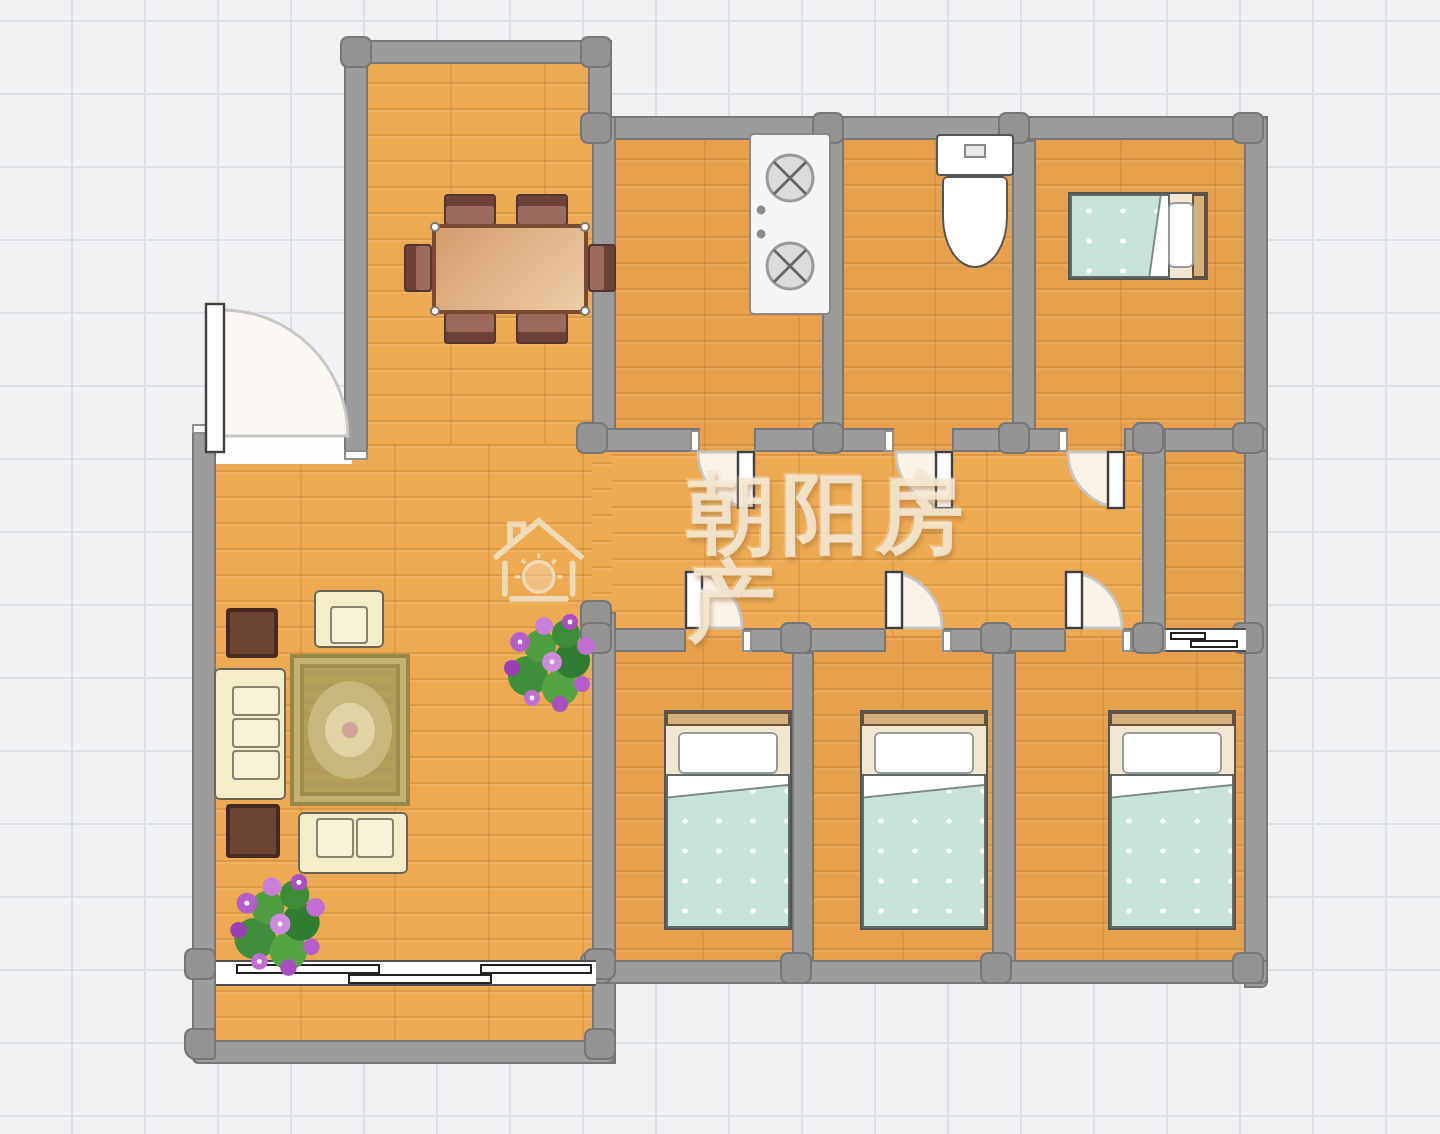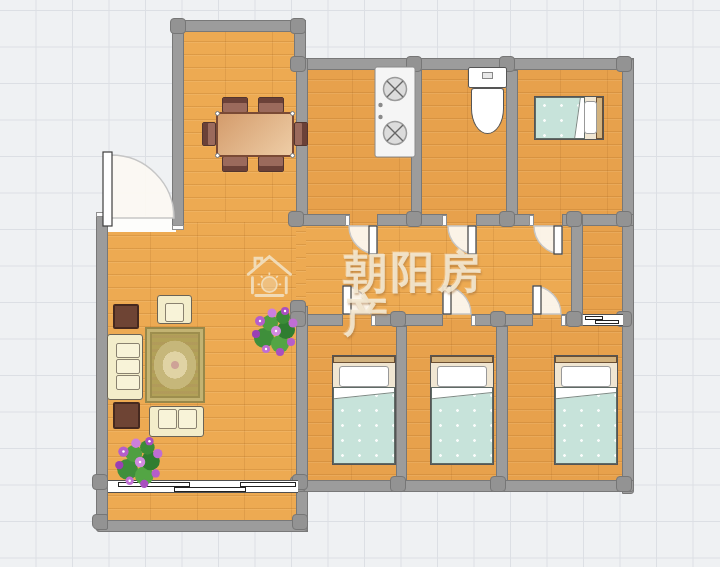--- a/index.html
+++ b/index.html
@@ -34,21 +34,21 @@
     border-bottom:1.5px solid #7d8a84;transform:skewY(-6deg);}
   .rug{position:absolute;z-index:5;background-color:#b2a158;border:2px solid #97884a;box-sizing:border-box;
     box-shadow:inset 0 0 0 3px #c3b372, inset 0 0 0 5px #9d8e4e;
     background-image:
       radial-gradient(circle at 50% 50%, rgba(205,160,150,.95) 0 3.5px, rgba(205,160,150,0) 4.5px),
       radial-gradient(ellipse 40% 34% at 50% 50%, #e0d3a4 0 55%, rgba(224,211,164,0) 56%),
       radial-gradient(ellipse 62% 56% at 50% 50%, #c6b77a 0 60%, rgba(198,183,122,0) 61%),
       repeating-linear-gradient(0deg, rgba(170,100,110,.10) 0 3px, transparent 3px 7px);}
   .slide-band{position:absolute;background:#fff;border-top:1.5px solid #4f4f4f;border-bottom:1.5px solid #4f4f4f;box-sizing:border-box;z-index:4;}
   .slide-panel{position:absolute;background:#fff;border:1px solid #222;box-sizing:border-box;z-index:5;}
-  .wm{position:absolute;z-index:8;display:flex;align-items:flex-start;pointer-events:none;gap:41px;}
+  .wm{position:absolute;z-index:8;display:flex;align-items:center;pointer-events:none;gap:41px;}
   .wm-text{font-size:44px;font-weight:700;letter-spacing:3px;color:rgba(244,233,212,0.88);
     text-shadow:1px 2px 2px rgba(160,110,60,0.45), -1px -1px 0 rgba(255,255,255,0.25);
     font-family:"DejaVu Sans","Liberation Sans",sans-serif;line-height:1;}
   .dot{position:absolute;width:5px;height:5px;background:#fff;border:1px solid #777;border-radius:50%;box-sizing:border-box;}
   svg{display:block;}
 </style>
 </head>
 <body>
 
 <div class="stage">

